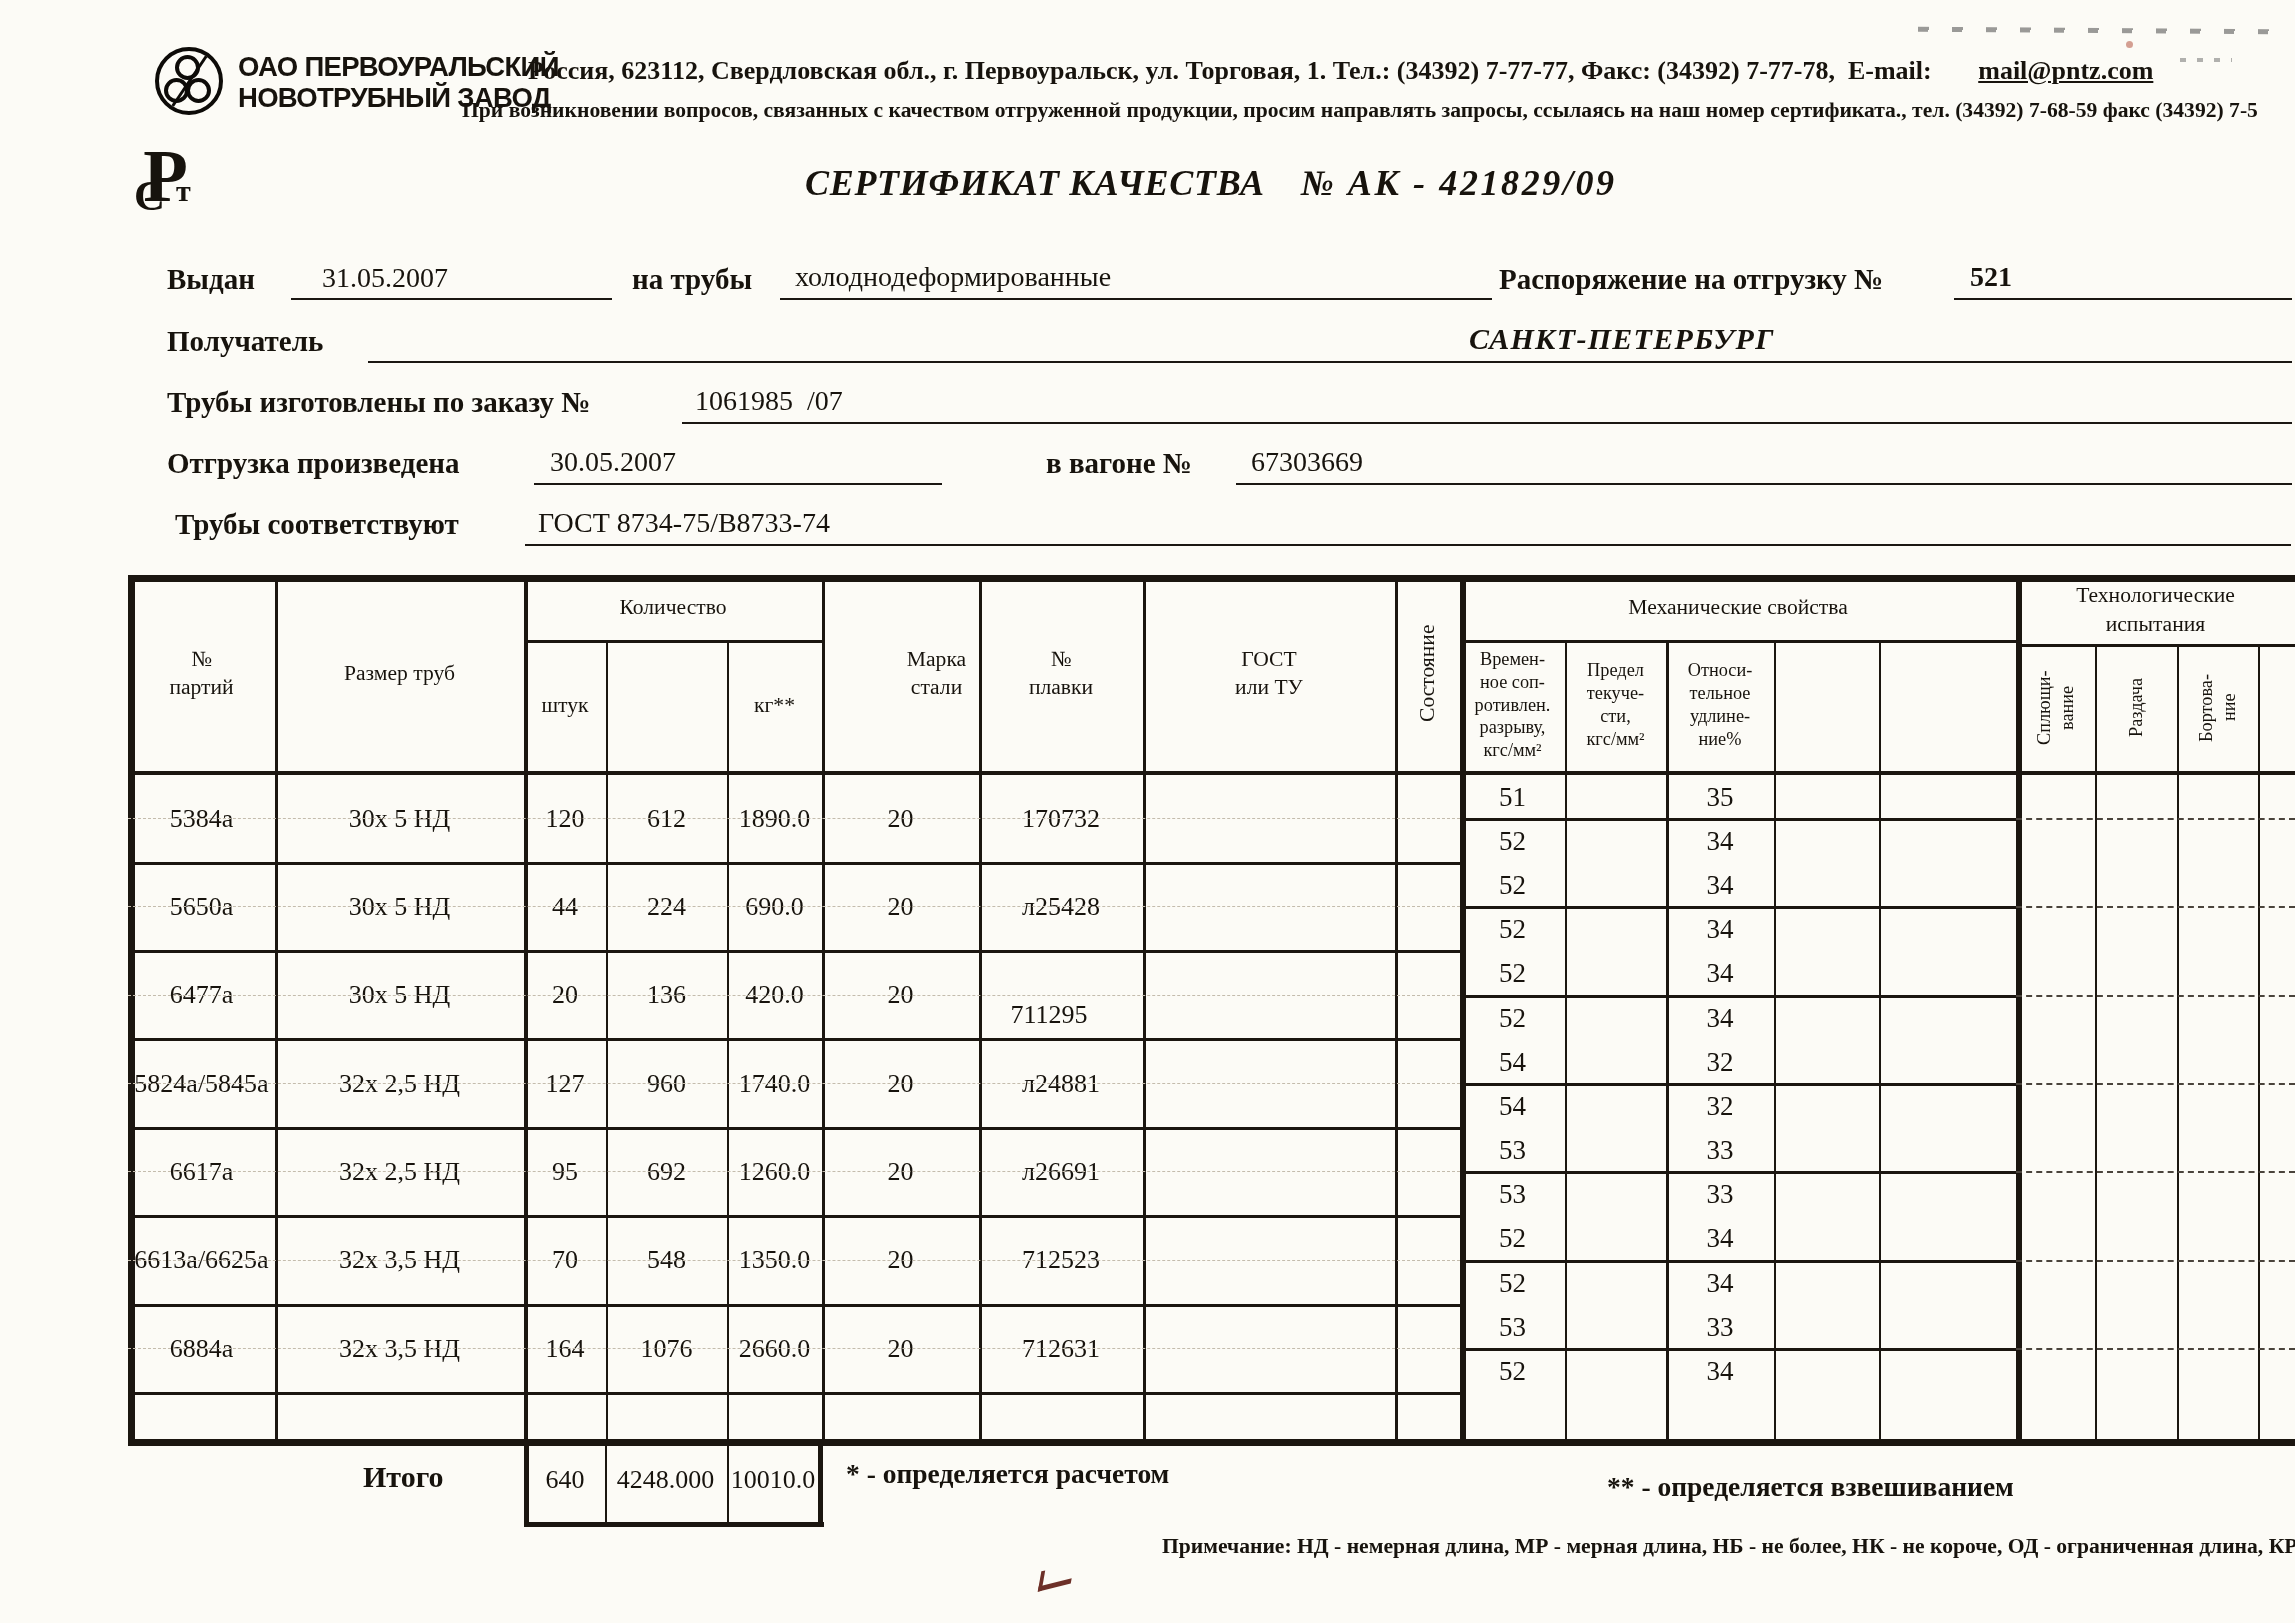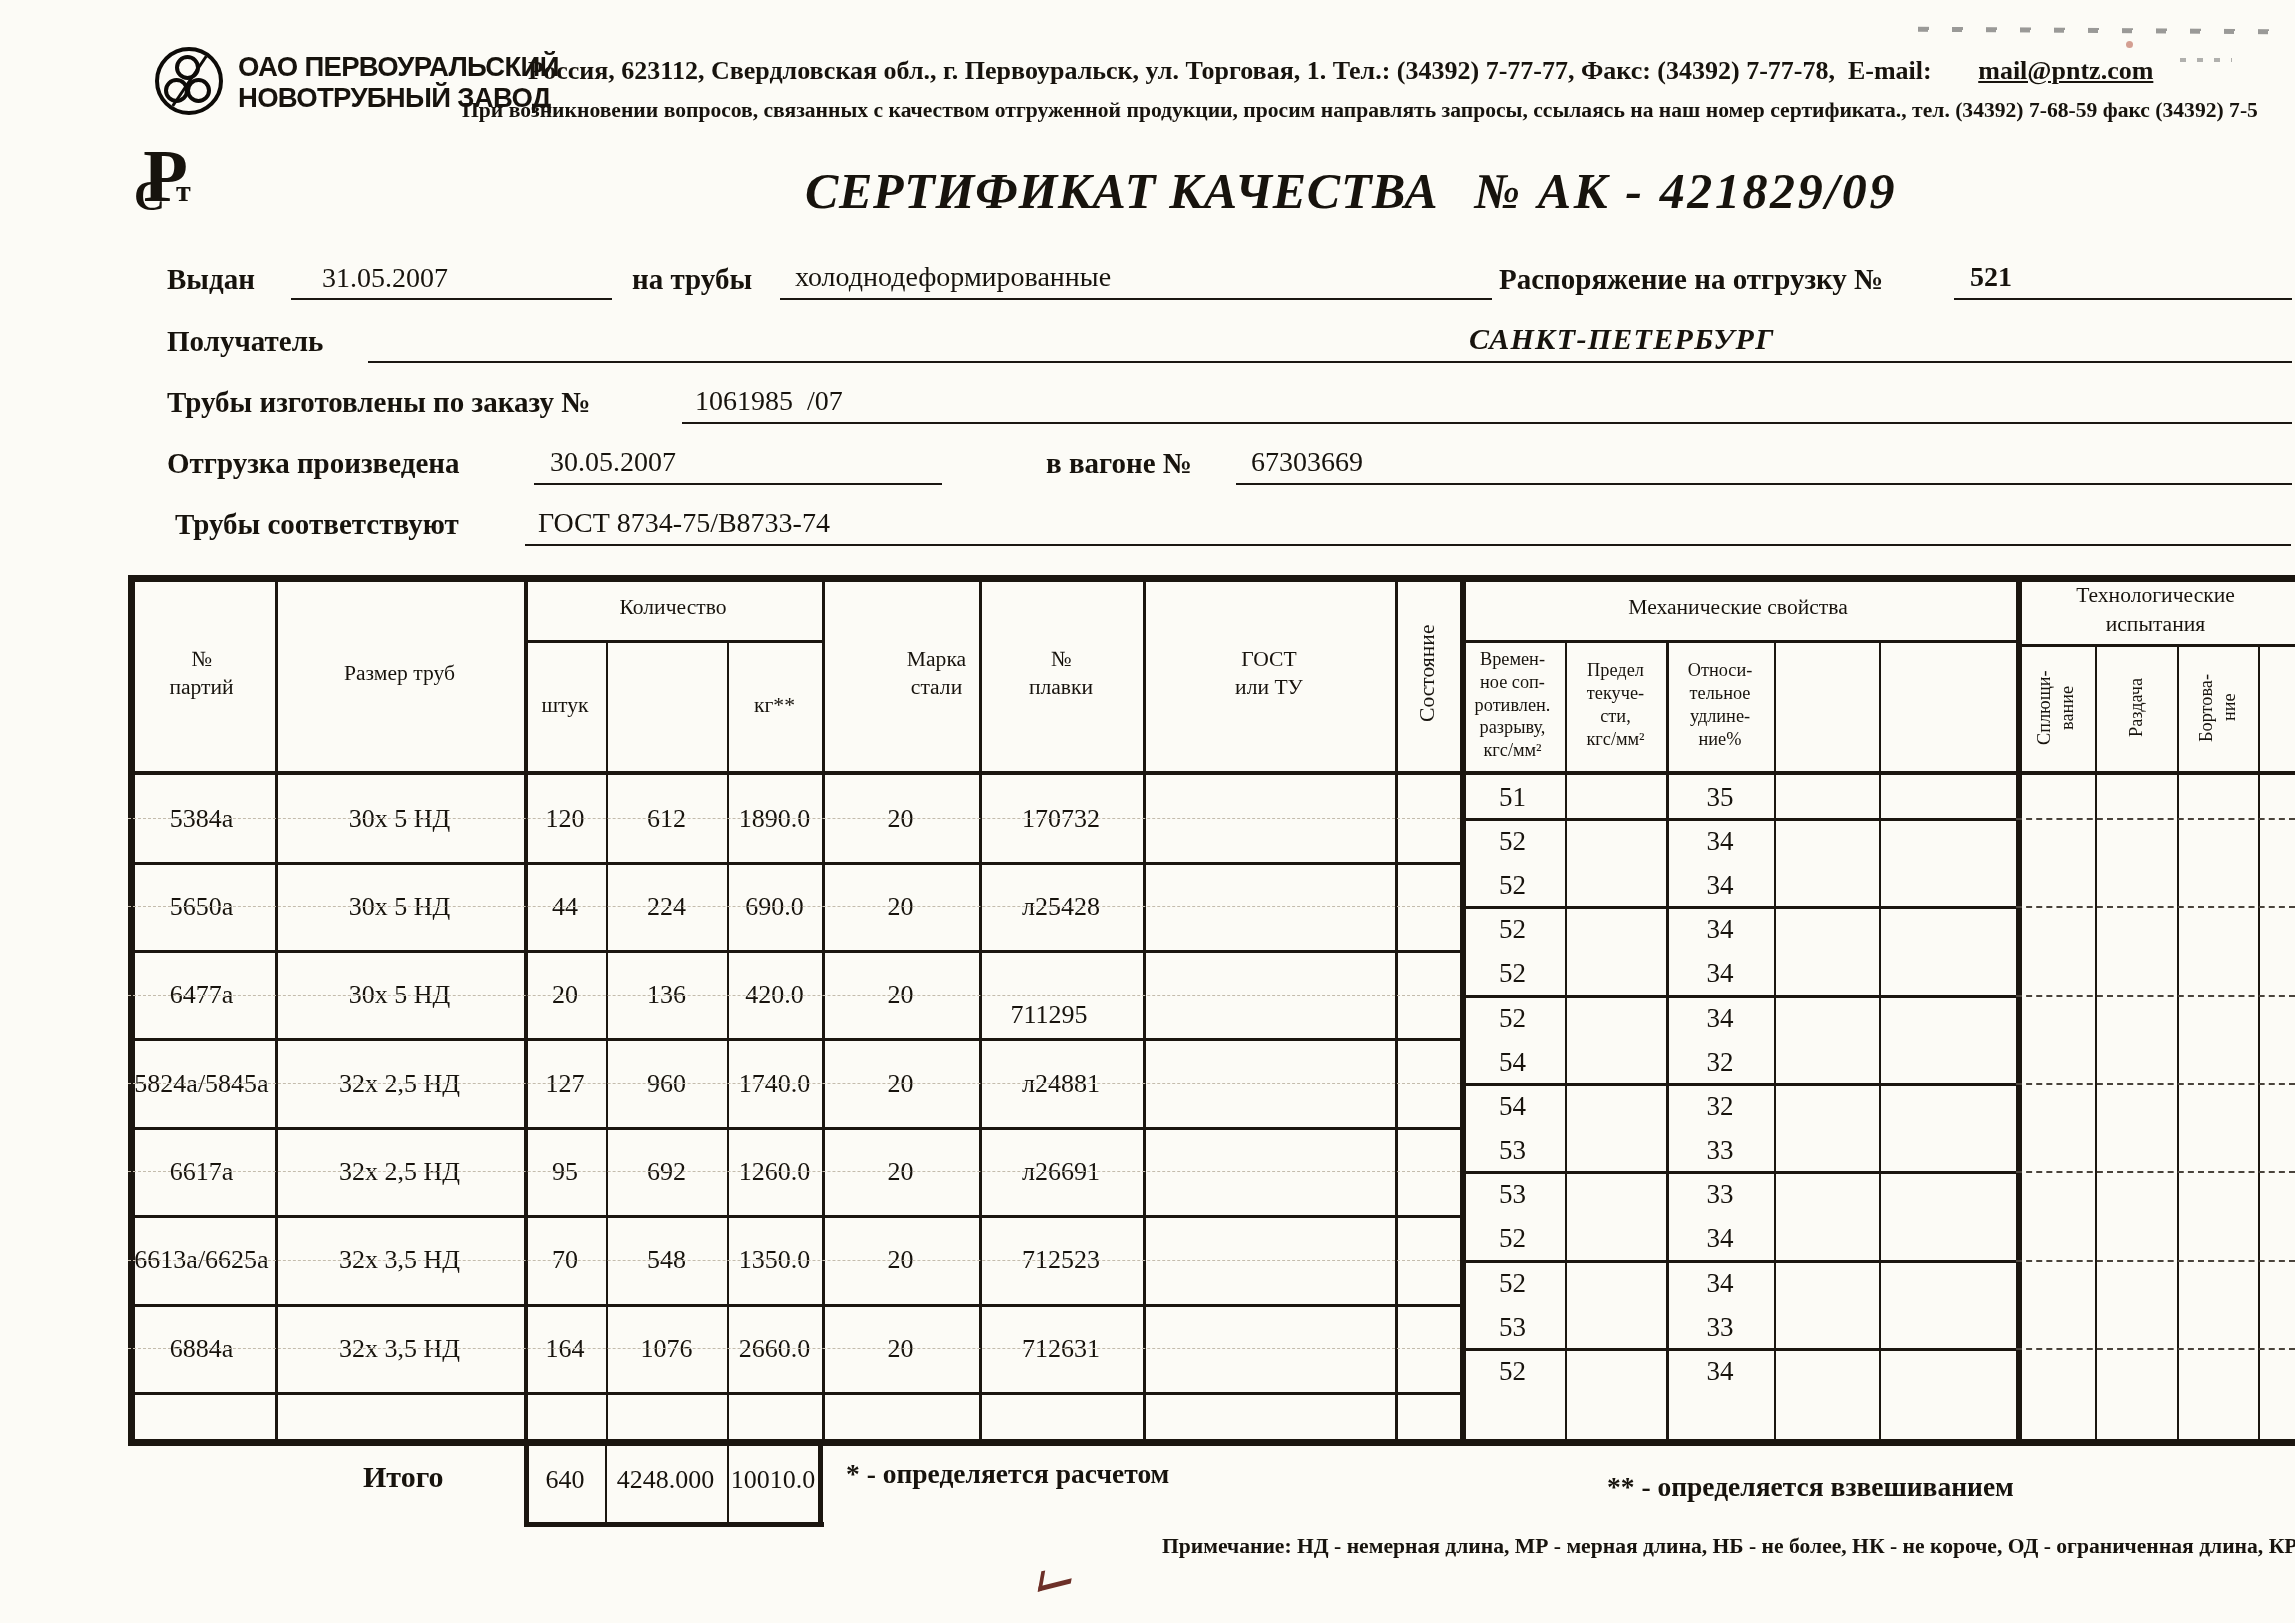--- a/index.html
+++ b/index.html
@@ -15,21 +15,21 @@
   .lslash{position:absolute;left:33px;top:3.9px;width:2.6px;height:60px;background:#0d0b08;transform:rotate(34deg);}
   .company{position:absolute;left:238px;top:52px;font-family:"Liberation Sans",sans-serif;
            font-weight:900;font-size:27.5px;line-height:1.12;letter-spacing:-0.7px;white-space:nowrap;}
   .addr{position:absolute;left:528px;top:56px;font-size:26px;font-weight:bold;white-space:pre;}
   .email{text-decoration:underline;margin-left:40px;}
   .hnote{position:absolute;left:462px;top:98px;font-size:21.6px;font-weight:bold;white-space:pre;}
   .rst{position:absolute;left:134px;top:148px;width:85px;height:79px;font-weight:900;}
   .rst .r1{position:absolute;left:9.2px;top:-7.9px;font-size:73px;line-height:1;}
   .rst .r2{position:absolute;left:0px;top:26px;font-size:43px;line-height:1;}
   .rst .r3{position:absolute;left:42px;top:27.5px;font-size:30px;line-height:1;}
-  .title{position:absolute;left:805px;top:162px;font-size:50px;font-style:italic;font-weight:bold;
+  .title{position:absolute;left:805px;top:162px;font-size:36px;font-style:italic;font-weight:bold;
          white-space:nowrap;letter-spacing:0.7px;}
   .tnum{margin-left:36px;letter-spacing:2.6px;}
   
   .flab{position:absolute;font-weight:bold;font-size:29px;white-space:pre;}
   .fval{position:absolute;font-size:28px;white-space:pre;}
   .ital{font-style:italic;font-weight:bold;font-size:30px;letter-spacing:1.3px;}
   .ul{position:absolute;height:0;border-bottom:2.6px solid #1b1712;}
   
   .ctable{position:absolute;left:128px;top:575px;width:2168px;height:871px;}
   .cell{position:absolute;display:flex;align-items:center;justify-content:center;text-align:center;

